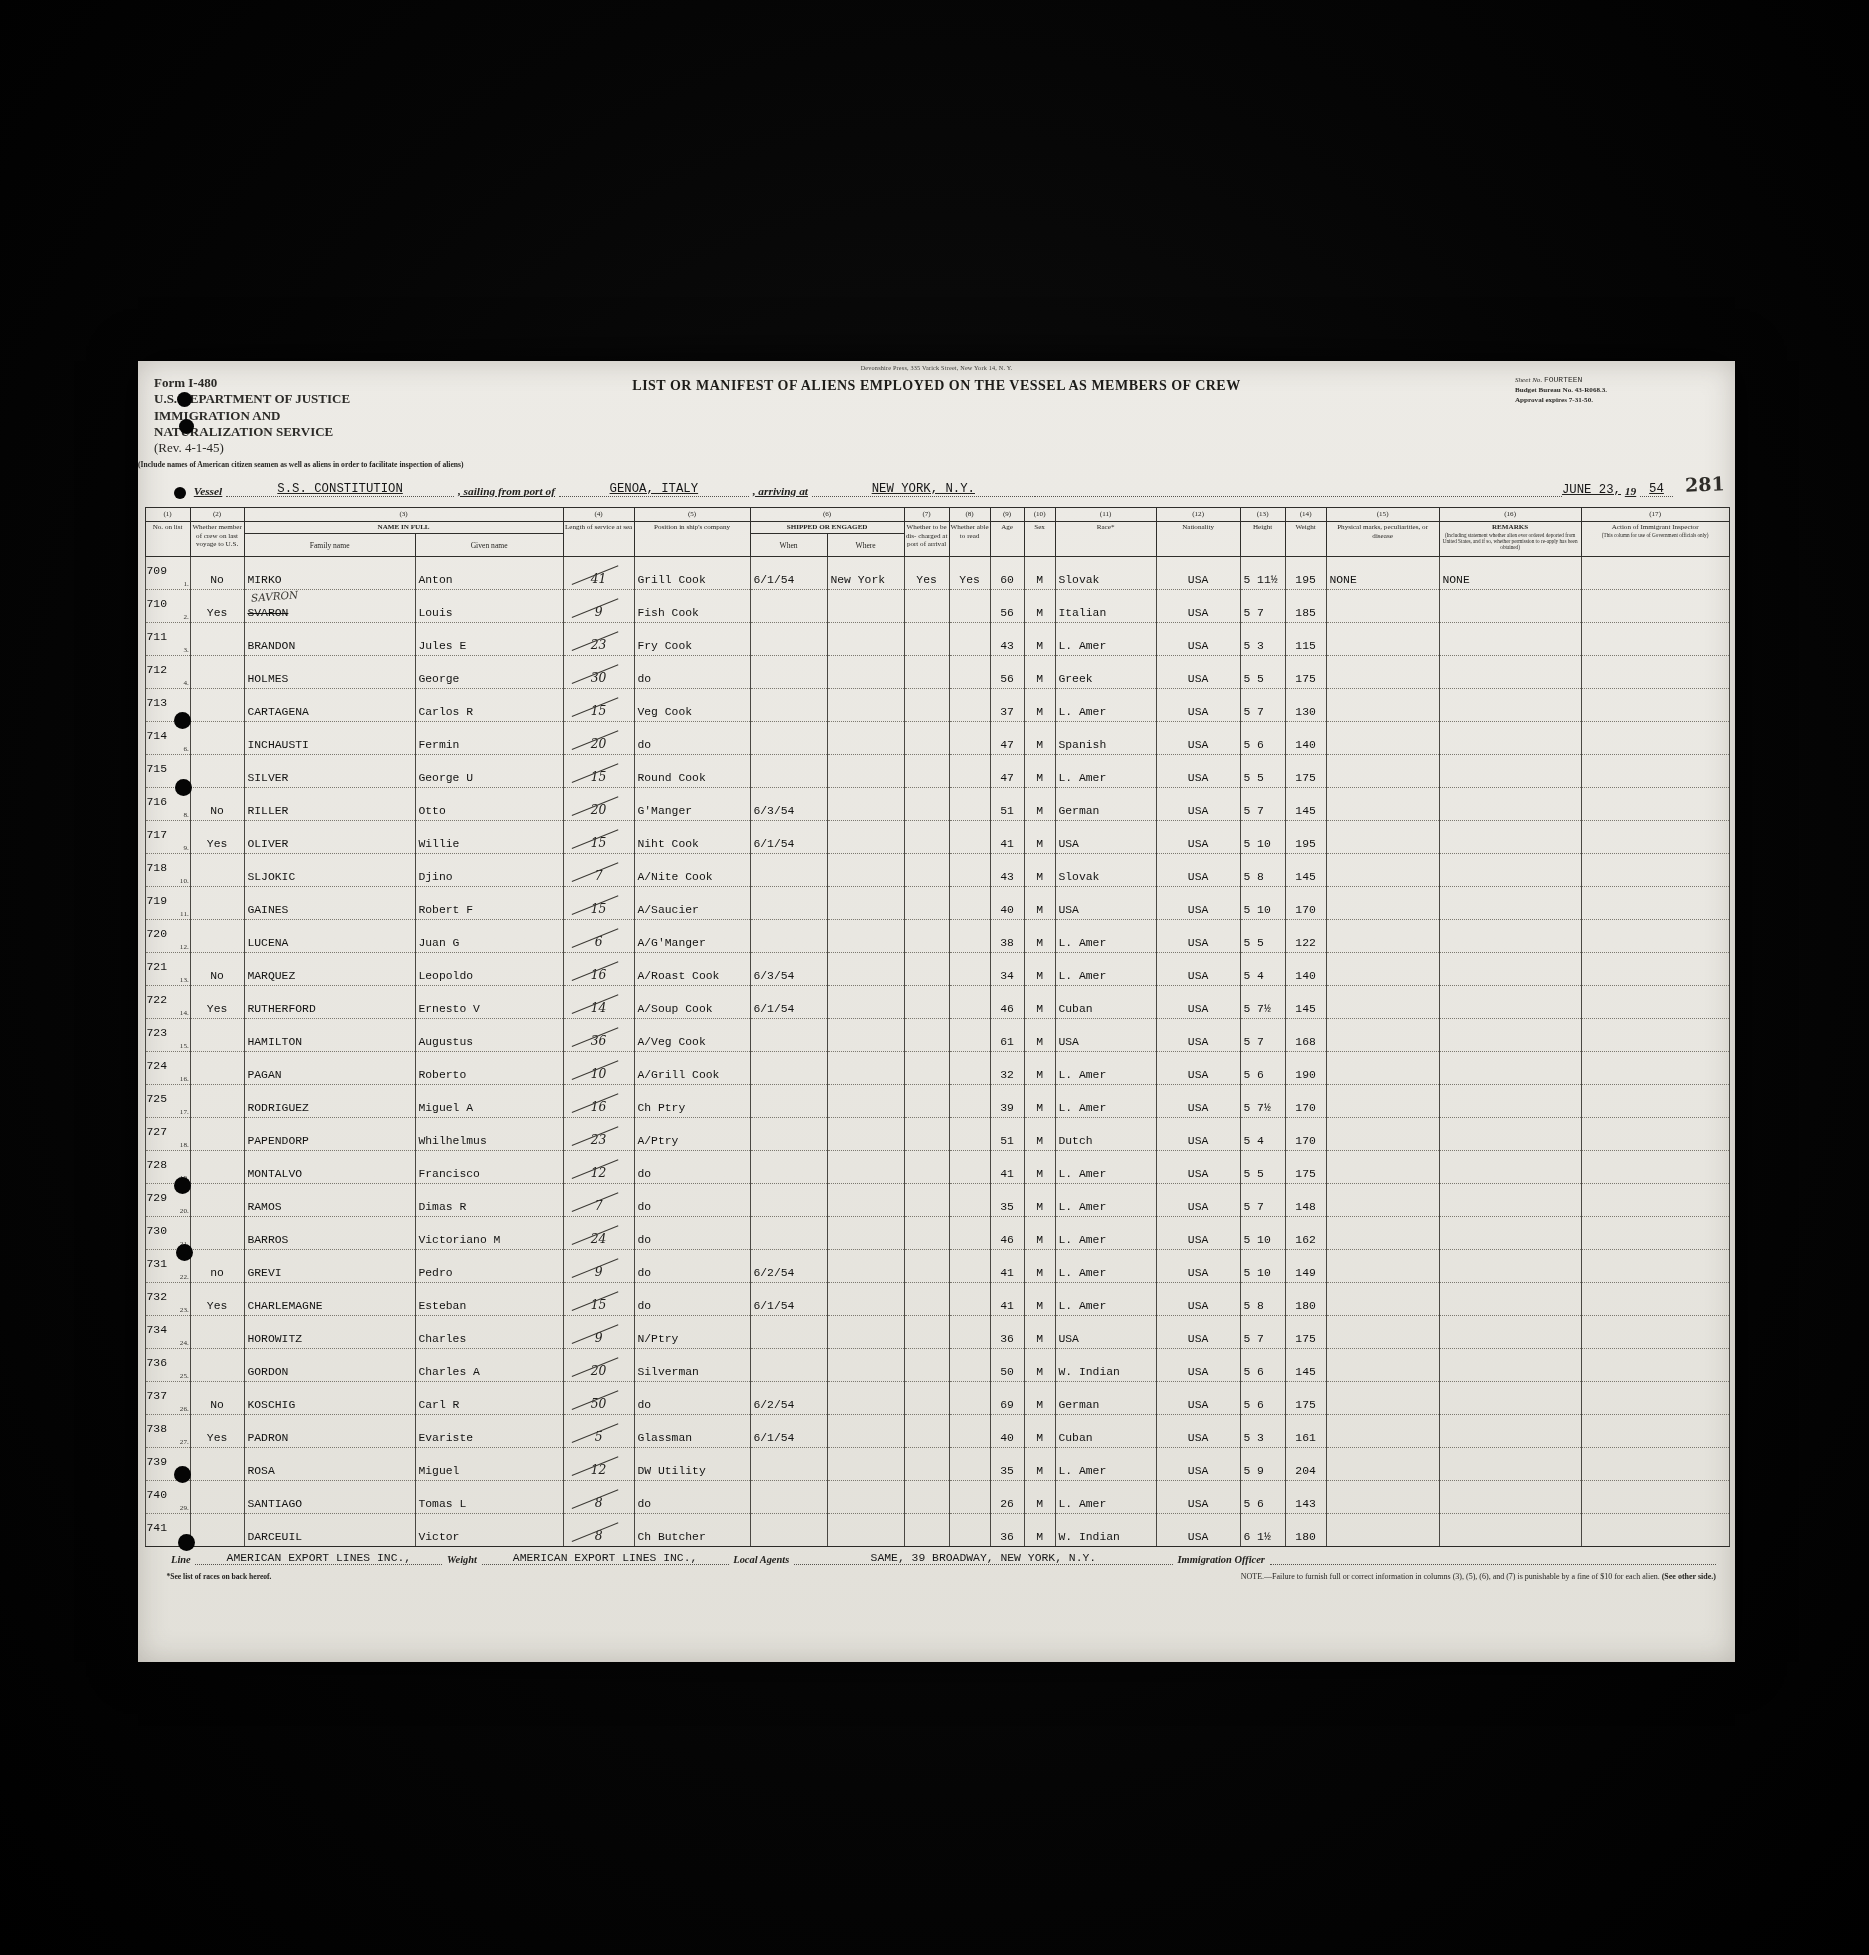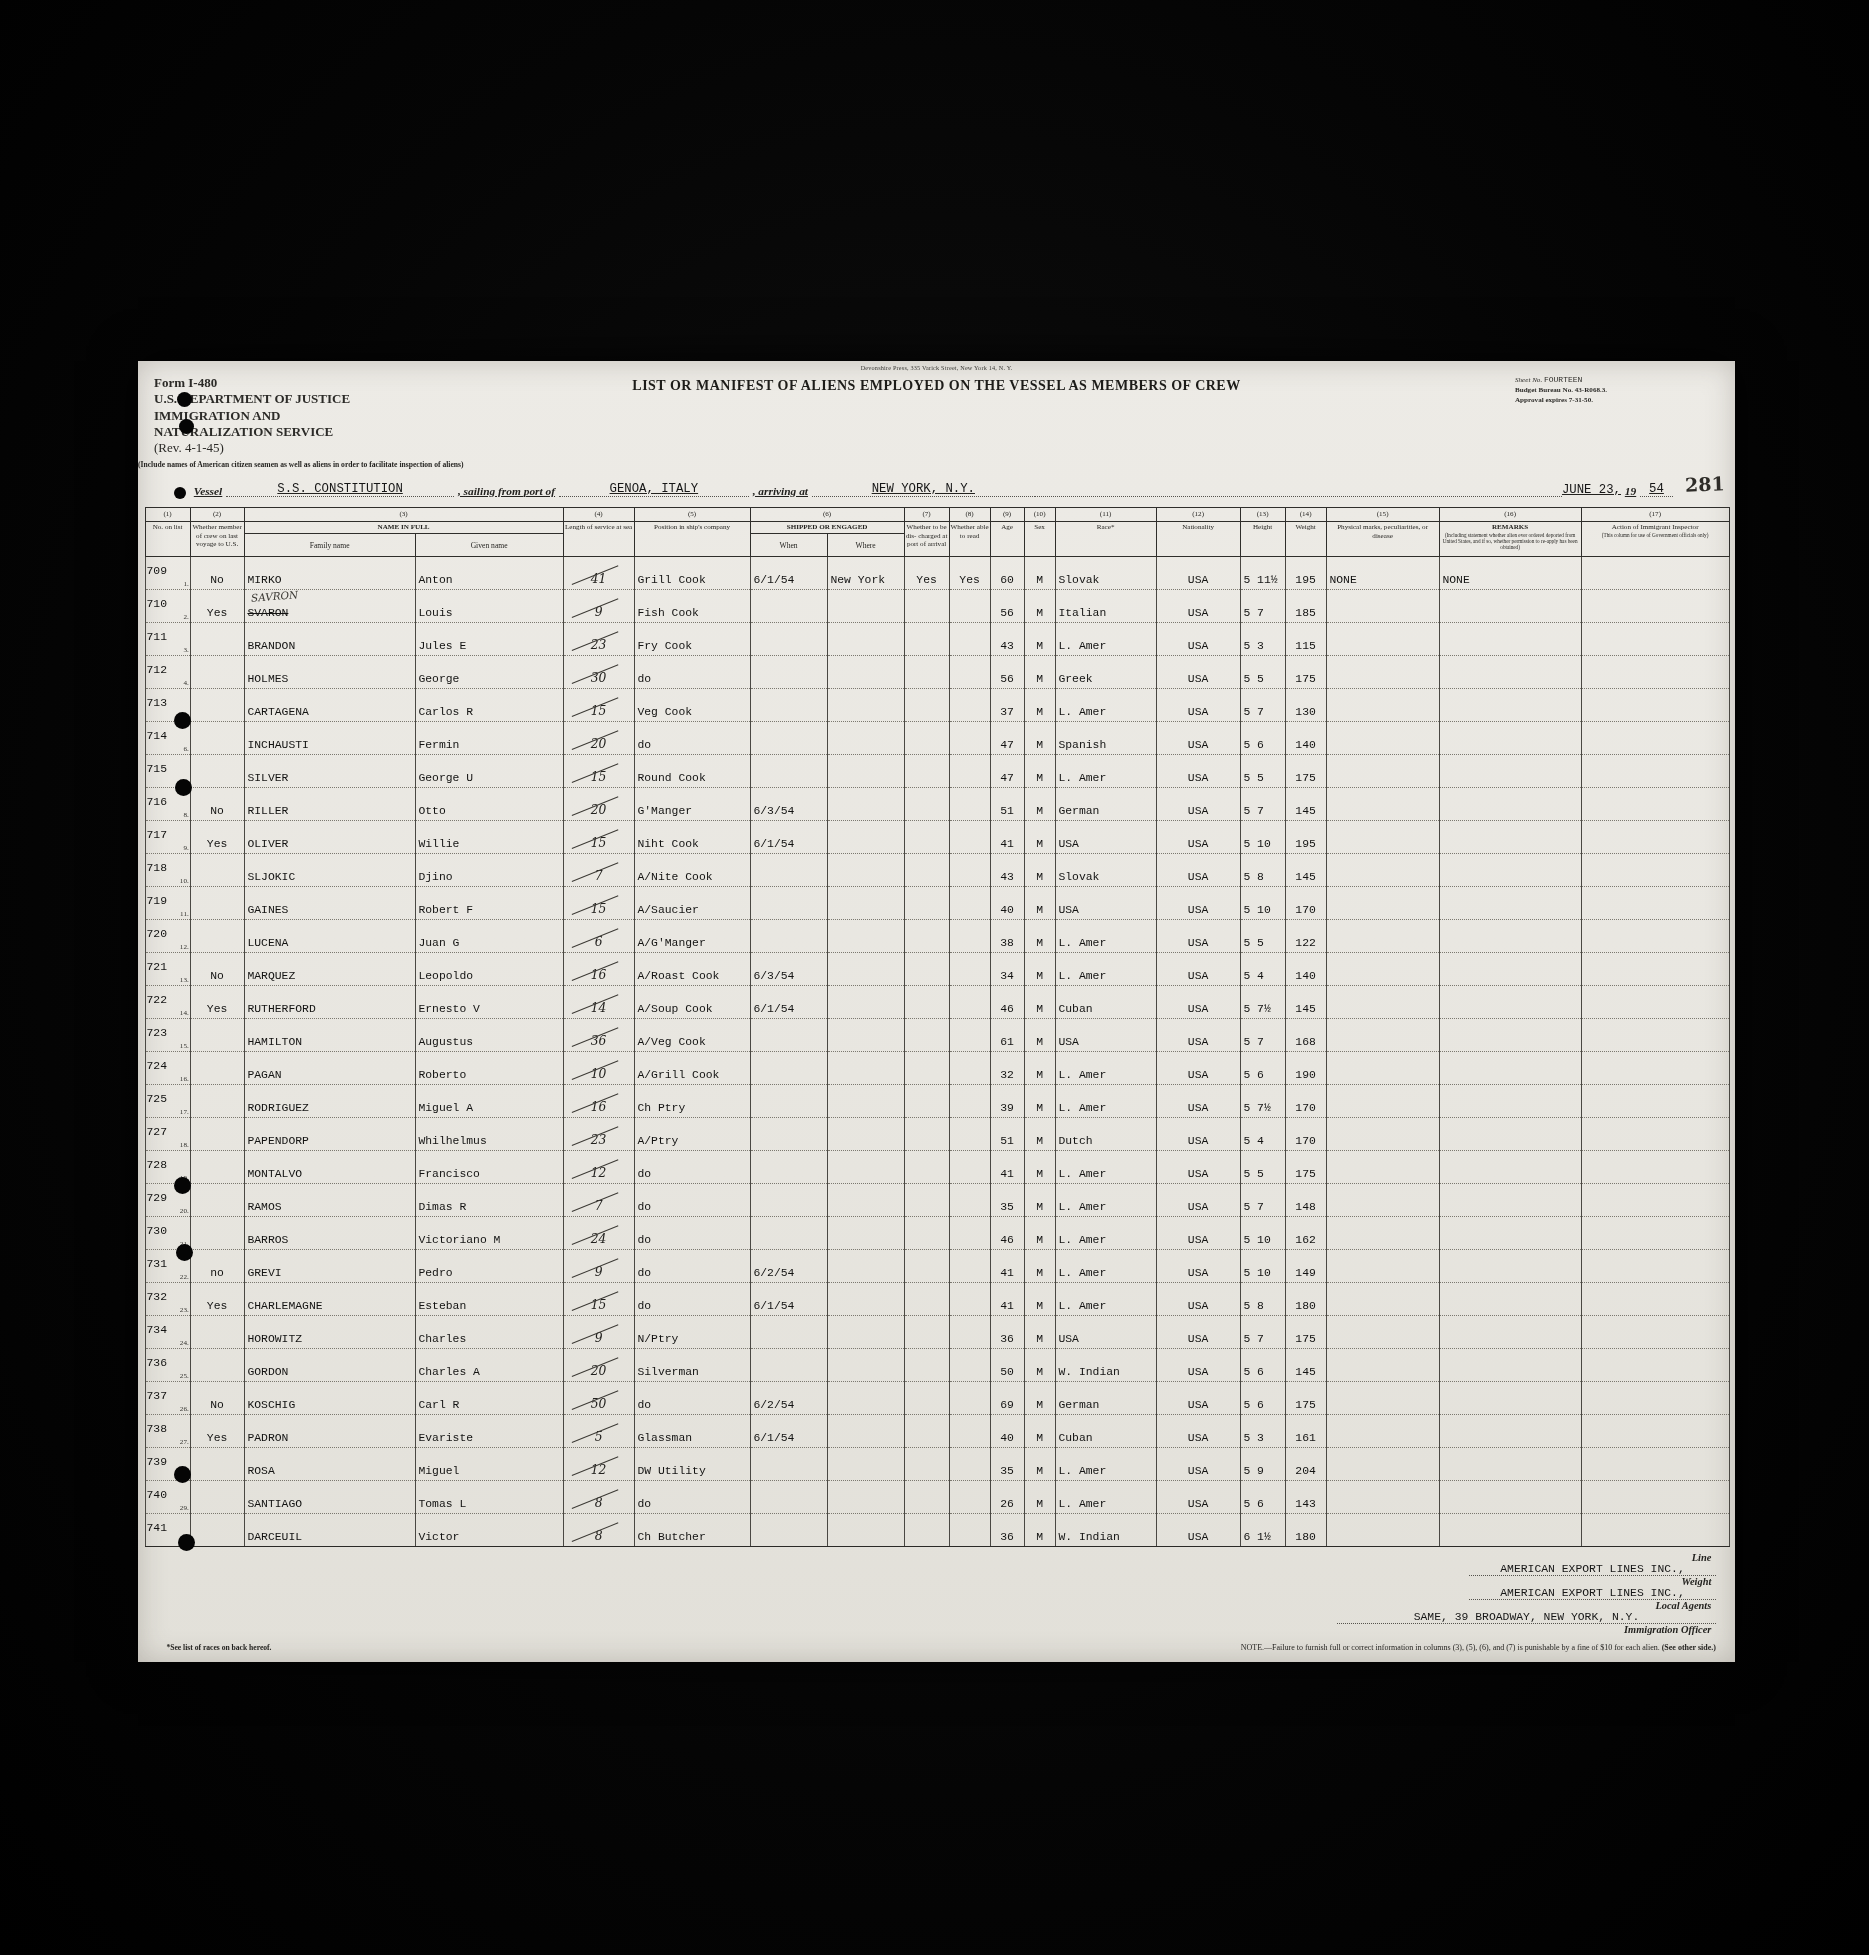--- a/index.html
+++ b/index.html
@@ -61,21 +61,21 @@
   td.c-crew_last, td.c-discharged, td.c-read, td.c-sex, td.c-age{text-align:center;}
   td.c-nationality, td.c-weight{text-align:center;}
   td.c-family{overflow:visible;position:relative;}
   .correction{position:absolute;top:0px;left:6.6px;font-family:"DejaVu Serif",serif;font-style:italic;font-size:10.4px;color:#3a3833;transform:rotate(-4deg);}
   .strike{text-decoration:line-through;text-decoration-thickness:0.9px;}
   td.c-service{position:relative;text-align:center;}
   td.c-service::before{content:"";position:absolute;left:12%;bottom:4.7px;width:72%;height:0.9px;background:#3c3a35;transform:rotate(-22deg);transform-origin:left bottom;}
   .hand{font-family:"DejaVu Serif",serif;font-style:italic;font-size:12.3px;color:#22211e;}
 
   
-  .footer-line1{display:flex;align-items:flex-end;margin:4.7px 19px 0 28.4px;font-size:10.4px;flex-direction:column;}
+  .footer-line1{display:flex;align-items:flex-end;margin:4.7px 19px 0 28.4px;font-size:10.4px;}
   .flabel{font-style:italic;font-weight:bold;white-space:nowrap;padding:0 4.7px;}
   .fval{border-bottom:0.9px dotted #55534d;font-family:"Liberation Mono",monospace;font-size:11.4px;color:#161616;white-space:nowrap;text-align:center;}
   .fw1{width:247px;} .fw2{width:247px;} .fw3{width:379px;} .fwflex{flex:1;}
   .footer-line2{display:flex;justify-content:space-between;align-items:baseline;margin:7.6px 19px 0 28.4px;}
   .races-note{font-weight:bold;font-size:7.6px;}
   .fine-note{font-size:8px;color:#201f1c;}
   .fine-note b{font-weight:bold;}
 </style>
 </head>
 <body>

